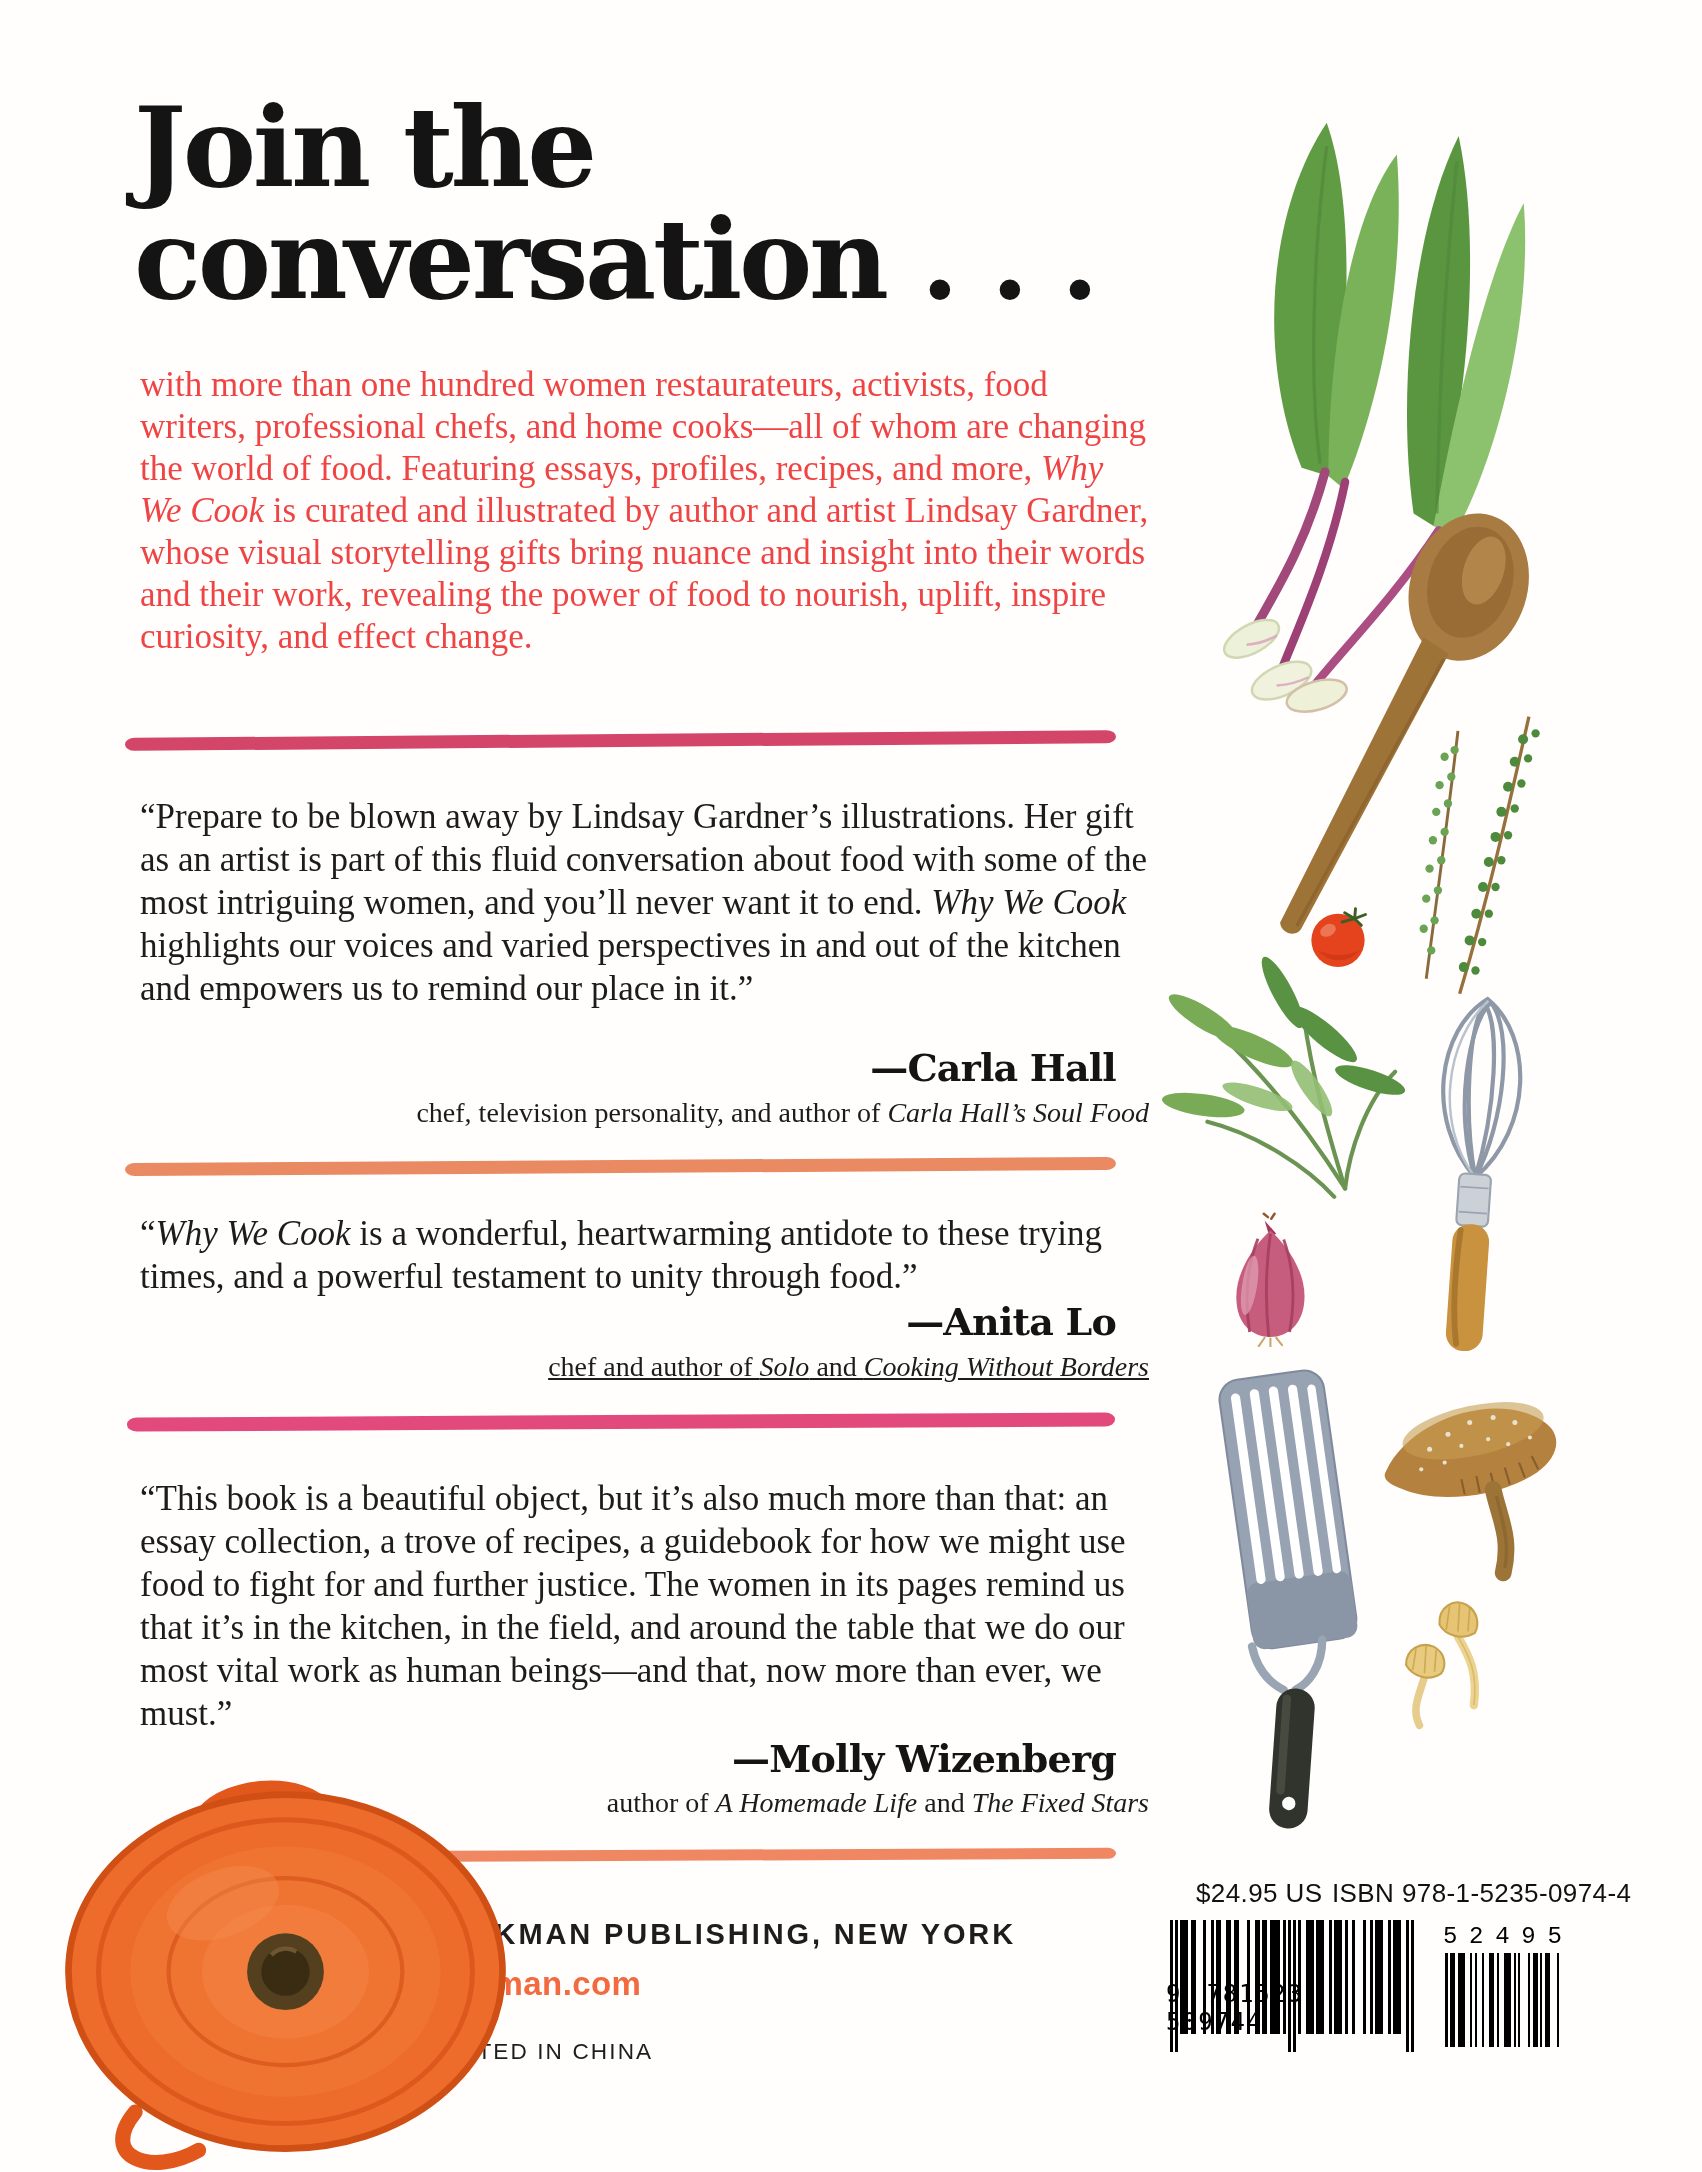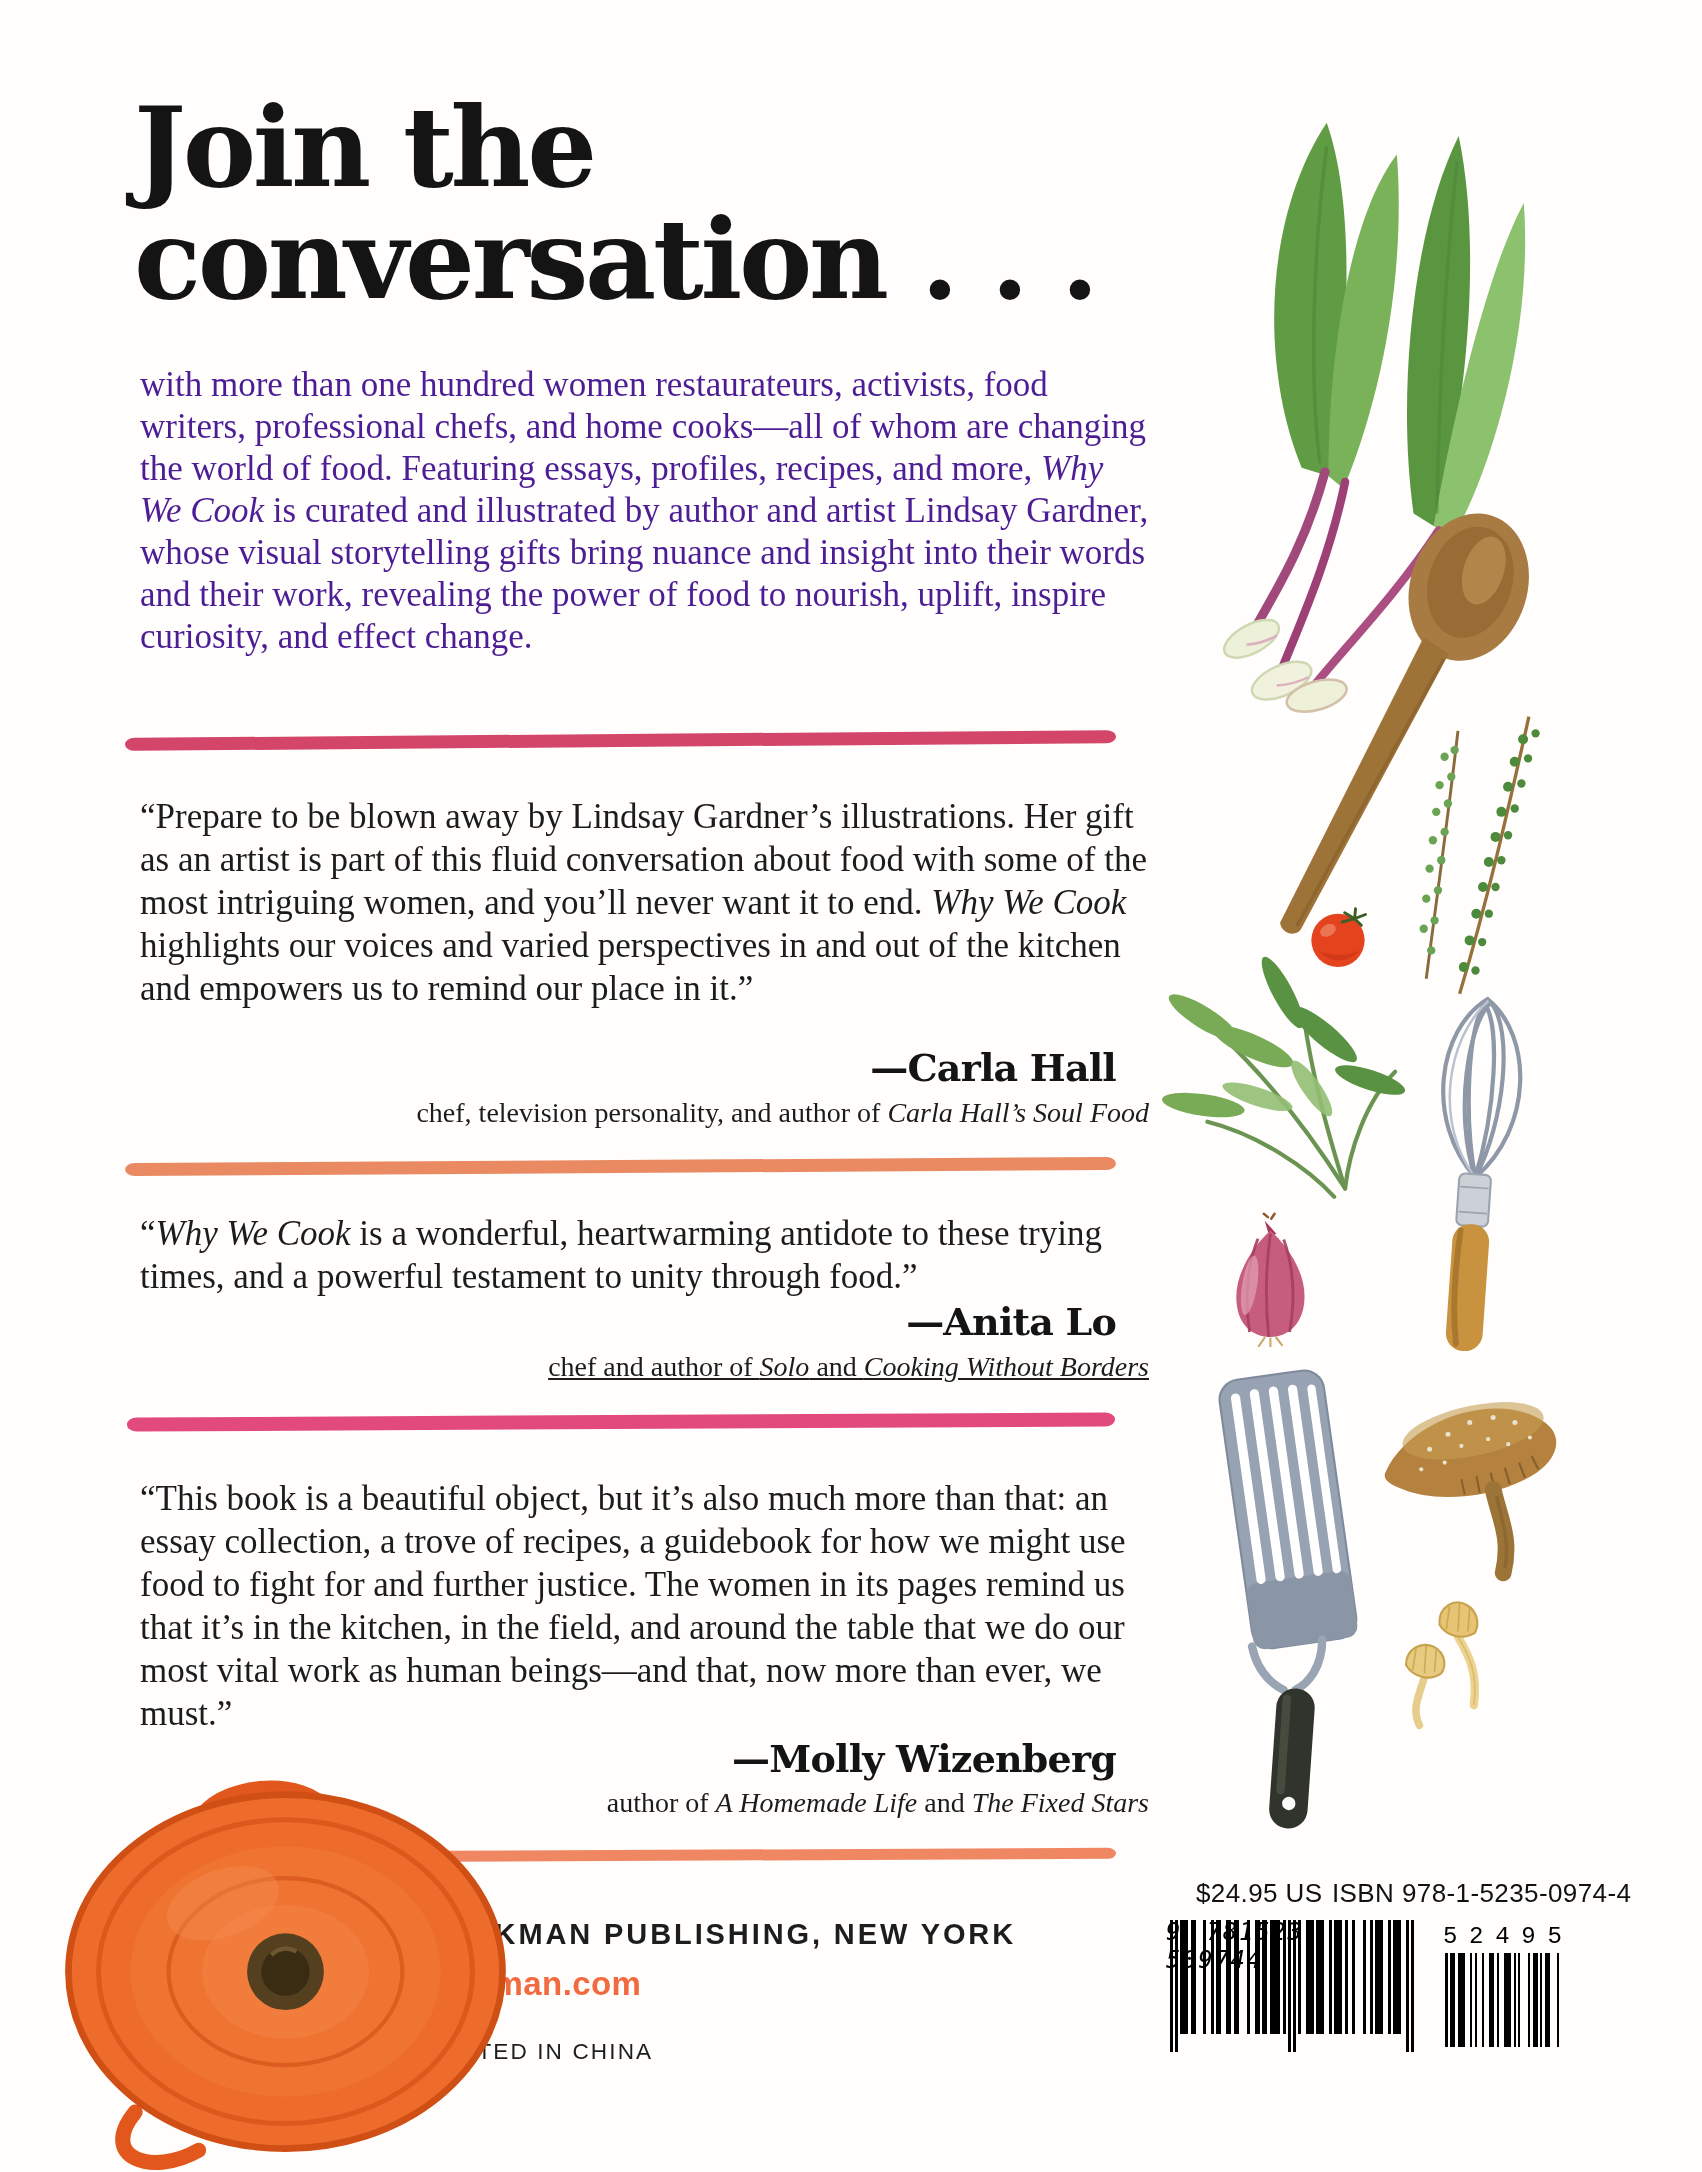--- a/index.html
+++ b/index.html
@@ -2,21 +2,21 @@
 <html style="font-size:13.4px"><head>
 <meta charset="utf-8">
 <style>
   html,body{margin:0;padding:0;background:#fff;}
   #page{position:relative;width:1703px;height:2172px;background:#fffefd;overflow:hidden;
         font-family:"Liberation Serif","DejaVu Serif",serif;color:#1b1b1b;}
   .abs{position:absolute;}
   .headline{left:134px;top:92px;width:1086px;
             font-family:"DejaVu Serif","Liberation Serif",serif;font-weight:bold;
             font-size:110px;line-height:112px;letter-spacing:-3.3px;color:#141414;}
-  .intro{left:140px;top:364px;width:1009px;font-size:35px;line-height:42px;color:#4c1d95;}
+  .intro{left:140px;top:364px;width:1009px;font-size:35px;line-height:42px;color:#ef4444;}
   .quote{left:140px;width:1009px;font-size:35px;line-height:43px;color:#1c1c1c;}
   .q1{top:795px;} .q2{top:1212px;} .q3{top:1477px;}
   em{font-style:italic;}
   .attribution{width:1009px;left:140px;text-align:right;padding-right:33px;box-sizing:border-box;
                font-family:"DejaVu Serif","Liberation Serif",serif;font-weight:bold;
                font-size:38px;line-height:1;color:#141414;letter-spacing:-0.8px;}
   .a1{top:1049px;} .a2{top:1303px;} .a3{top:1740px;}
   .role{width:1009px;left:140px;text-align:right;font-size:28px;line-height:1.1;color:#1c1c1c;}
   .r1{top:1098px;} .r2{top:1352px;text-decoration:underline;} .r3{top:1788px;}
   .divider{height:12.5px;border-radius:10px/6.7px;}
@@ -27,22 +27,22 @@
   .pub-name{left:415px;top:1918px;font-family:"Liberation Sans",sans-serif;font-weight:bold;
             font-size:29px;letter-spacing:2.9px;color:#1d1d1d;}
   .pub-web{left:415px;top:1965px;font-family:"Liberation Sans",sans-serif;font-weight:bold;
            font-size:33px;letter-spacing:0.4px;}
   .pub-printed{left:415px;top:2039px;font-family:"Liberation Sans",sans-serif;
                font-size:22.6px;letter-spacing:2.1px;color:#1d1d1d;}
   .price{left:1196px;top:1878px;font-family:"Liberation Sans",sans-serif;font-size:26px;letter-spacing:0.4px;color:#111;}
   .isbn{left:1332px;top:1878px;font-family:"Liberation Sans",sans-serif;font-size:26px;letter-spacing:0.4px;color:#111;}
   .barcode{left:1170px;top:1920px;width:244px;height:132px;}
   .barcode .bar,.barcode-sup .bar{position:absolute;top:0;background:#000;}
-  .barcode-digits{left:1166px;top:1918px;width:251px;font-family:"DejaVu Sans Mono","Liberation Mono",monospace;
-                  font-size:24px;letter-spacing:1.7px;word-spacing:8.4px;color:#000;font-style:italic;}
+  .barcode-digits{left:1166px;top:1980px;width:251px;font-family:"DejaVu Sans Mono","Liberation Mono",monospace;
+                  font-size:24px;letter-spacing:1.7px;word-spacing:8.4px;color:#000;}
   .barcode-sup{left:1443px;top:1953px;width:114px;height:94px;}
   .sup-digits{left:1443px;top:1923px;width:125px;font-family:Liberation Mono, monospace;
               font-size:24px;letter-spacing:11.7px;color:#000;}
   svg{display:block;}
   .z2{z-index:2;}
 </style>
 </head>
 <body>
 
 <div id="page">

